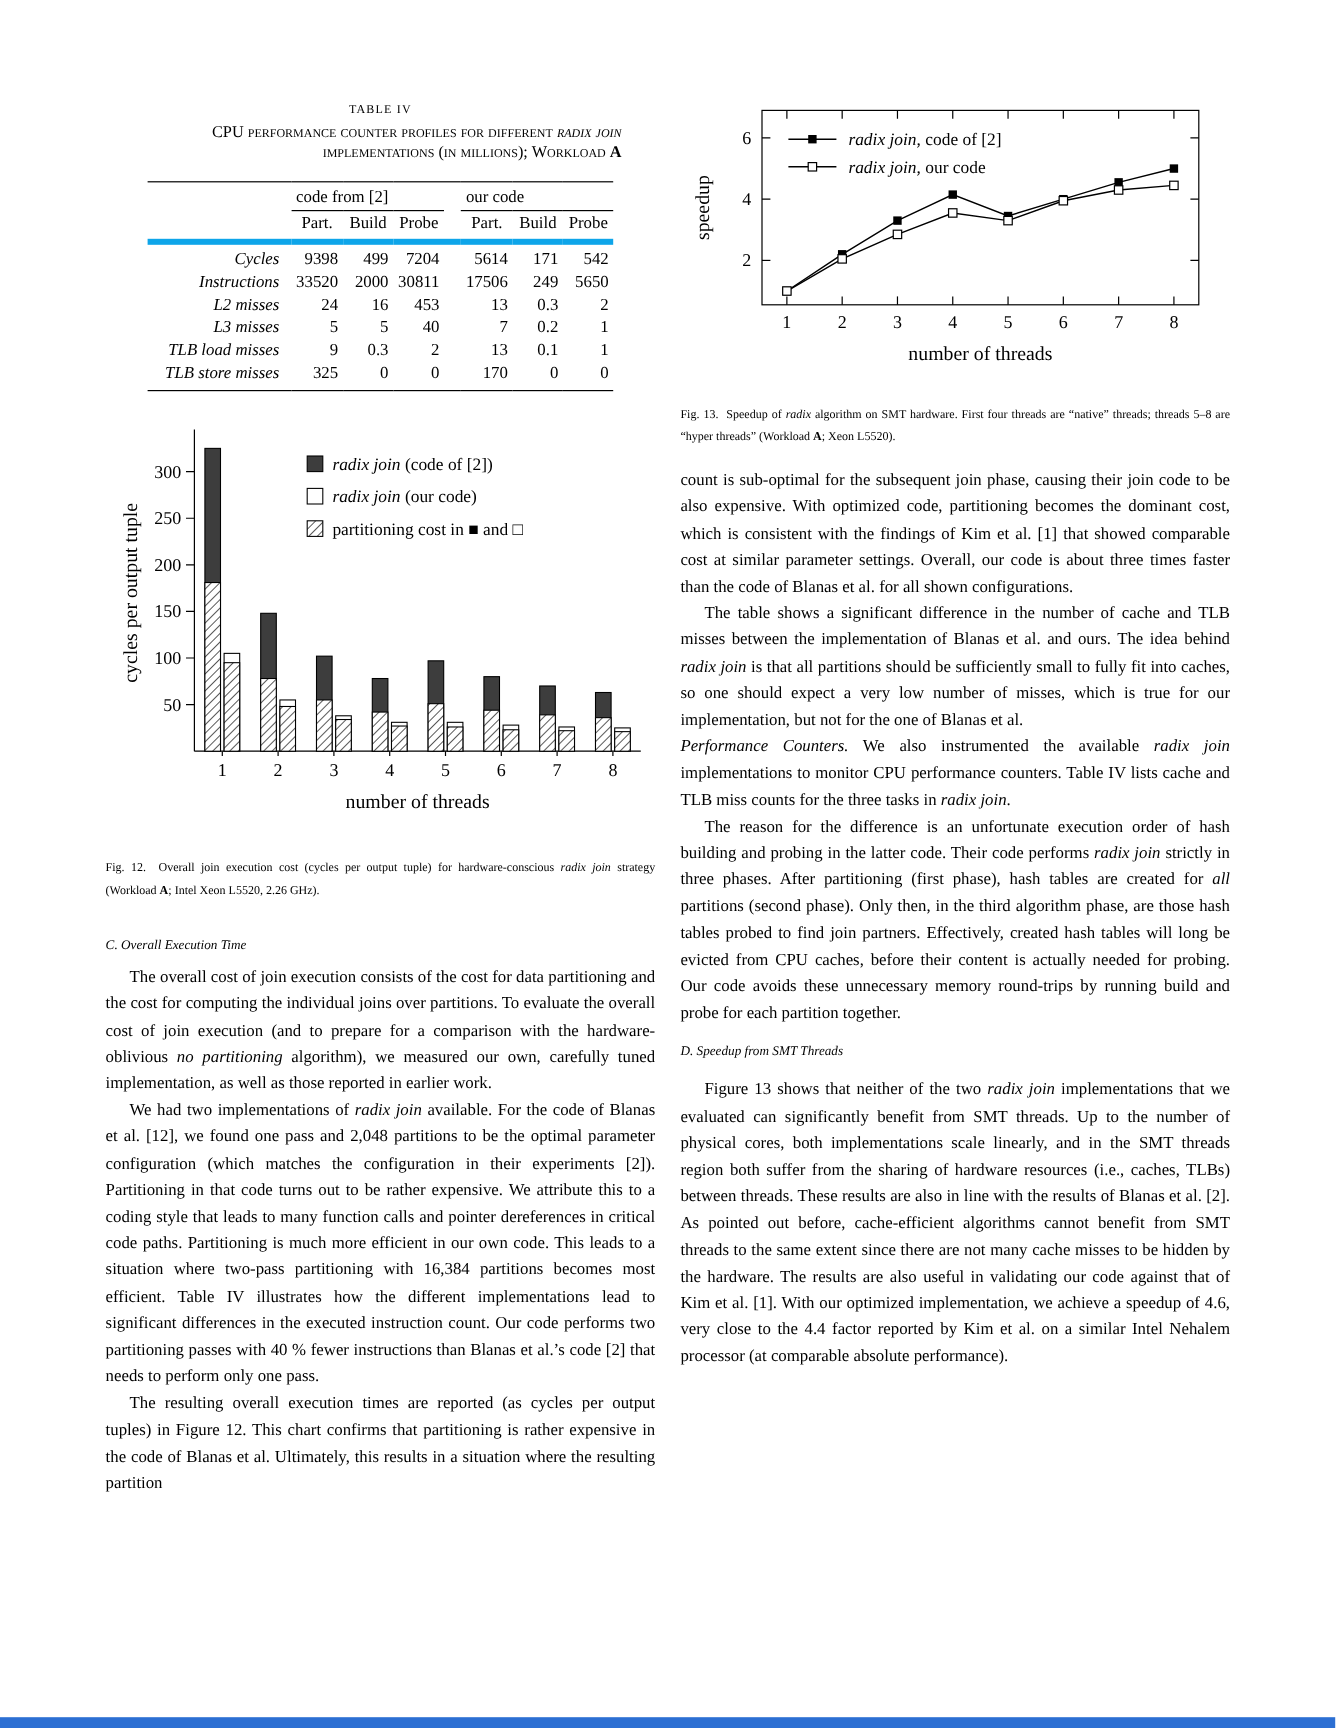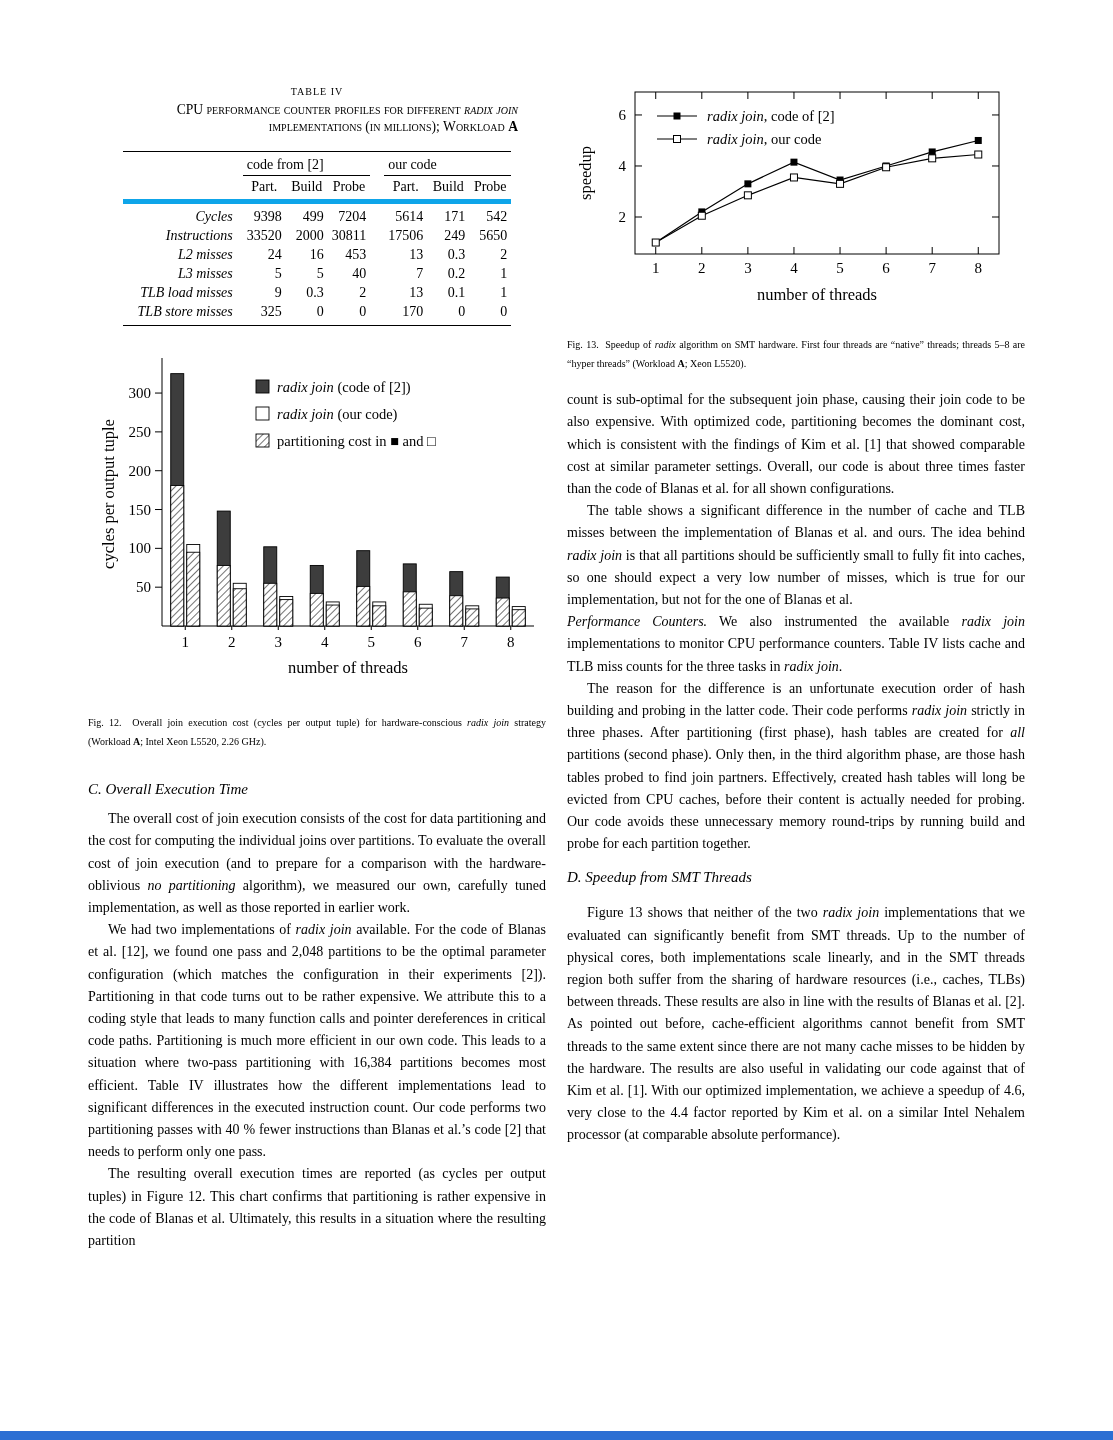--- a/index.html
+++ b/index.html
@@ -33,21 +33,21 @@
   
   .fig { margin-top:28px; }
   #fig13-canvas { margin-top:0; }
   .figcap { font-size:10px; line-height:18.6px; text-align:justify; margin-top:22px; }
   svg text { font-family:"Liberation Serif", serif; fill:#000; }
   svg .tick { font-size:15px; }
   svg .leg  { font-size:14.5px; }
   svg .axl  { font-size:16.5px; }
 
   
-  .sec-heading { font-style:italic; font-weight:normal; font-size:15px; margin:30px 0 10px 0; }
+  .sec-heading { font-style:italic; font-weight:normal; font-size:11px; margin:30px 0 10px 0; }
   #right-col .sec-heading { margin-top:14px; }
   .para { font-size:14px; line-height:22.2px; text-align:justify; text-indent:20px; }
   .para.noindent { text-indent:0; }
   .bodytext { margin-top:0; }
   #right-col .bodytext { margin-top:16px; }
 
   
   .footer-bar { position:absolute; left:0; right:0; bottom:0; height:9px; }
 </style>
 </head>

